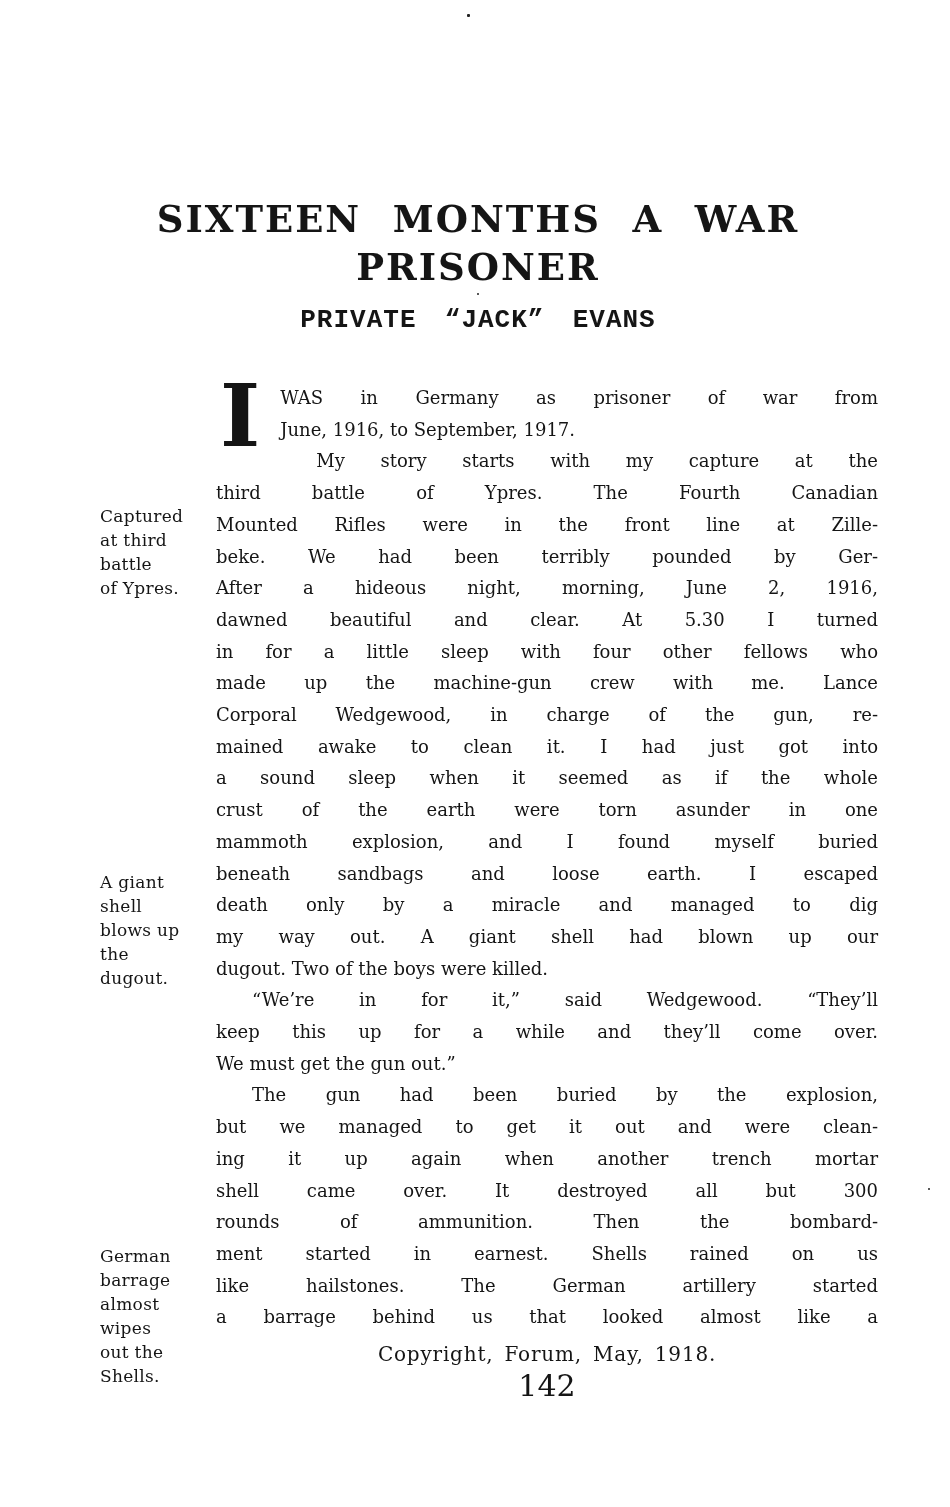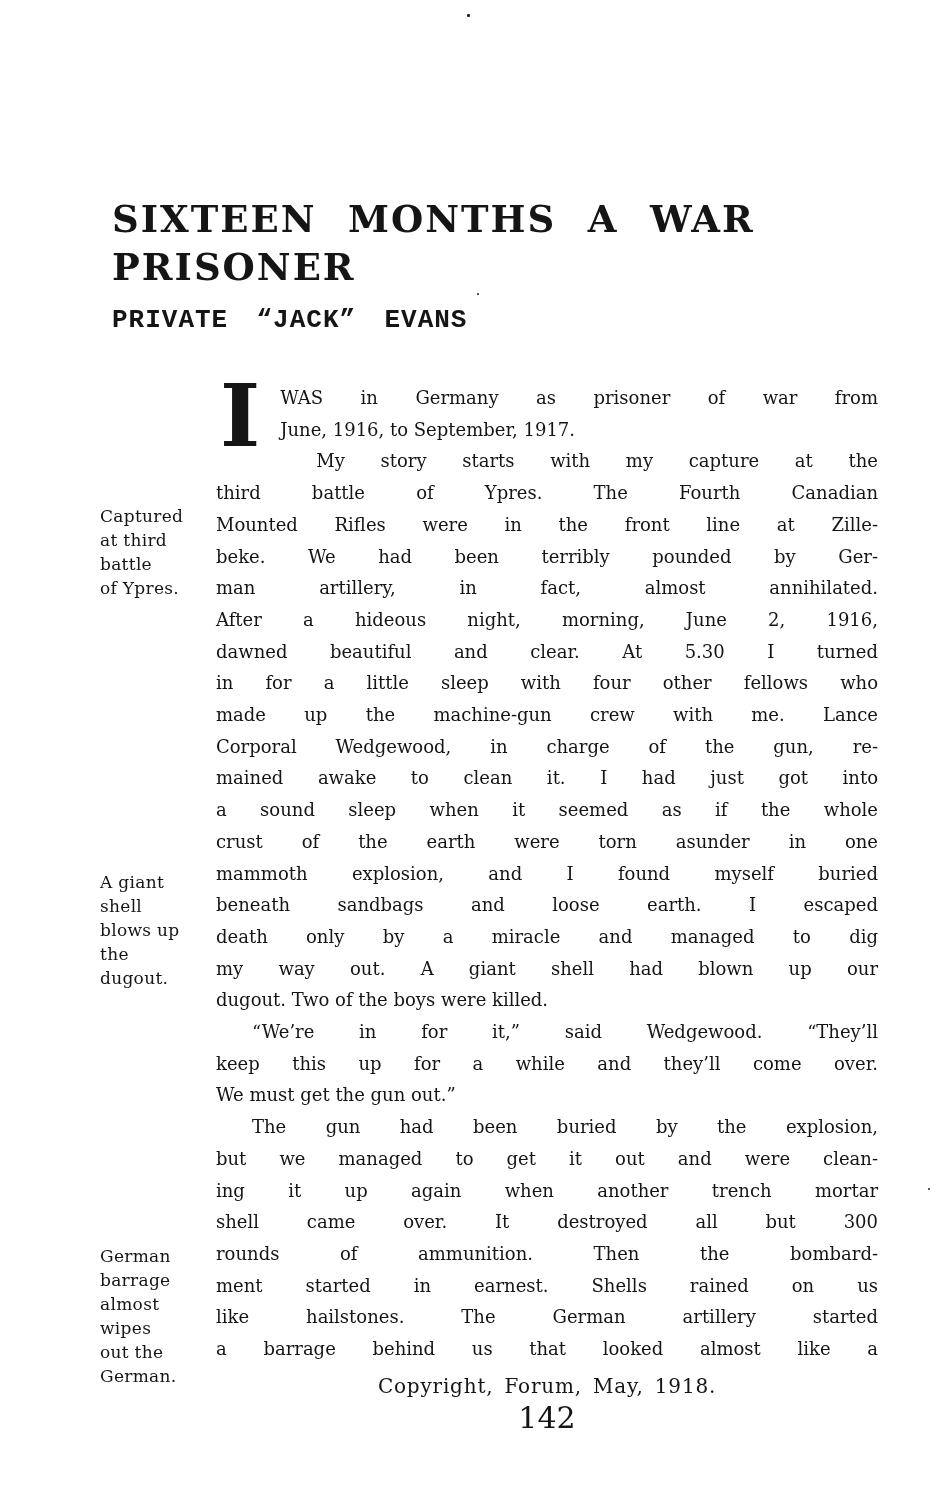--- a/index.html
+++ b/index.html
@@ -12,24 +12,24 @@
     width: 950px;
     height: 1507px;
     background: #ffffff;
     color: #151515;
     font-family: "DejaVu Serif", "Liberation Serif", serif;
     overflow: hidden;
   }
   
   .head {
     position: absolute;
-    left: 112px;
+    left: 89px;
     top: 195px;
     width: 778px;
-    text-align: left;
+    text-align: center;
   }
   .title-line {
     font-size: 37px;
     line-height: 48px;
     font-weight: bold;
     letter-spacing: 2px;
     word-spacing: 0.45em;
   }
   .byline {
     margin-top: 12px;
@@ -122,21 +122,20 @@
   <div class="paragraph">
         <span class="drop-cap">I</span>
         <div class="line">WAS in Germany as prisoner of war from</div>
         <div class="line endline">June, 1916, to September, 1917.</div>
       </div>
       <div class="paragraph">
         <div class="line indent">My story starts with my capture at the</div>
         <div class="line">third battle of Ypres. The Fourth Canadian</div>
         <div class="line">Mounted Rifles were in the front line at Zille-</div>
         <div class="line">beke. We had been terribly pounded by Ger-</div>
-        <div class="line">man artillery, in fact, almost annihilated.</div>
         <div class="line">After a hideous night, morning, June 2, 1916,</div>
         <div class="line">dawned beautiful and clear. At 5.30 I turned</div>
         <div class="line">in for a little sleep with four other fellows who</div>
         <div class="line">made up the machine-gun crew with me. Lance</div>
         <div class="line">Corporal Wedgewood, in charge of the gun, re-</div>
         <div class="line">mained awake to clean it. I had just got into</div>
         <div class="line">a sound sleep when it seemed as if the whole</div>
         <div class="line">crust of the earth were torn asunder in one</div>
         <div class="line">mammoth explosion, and I found myself buried</div>
         <div class="line">beneath sandbags and loose earth. I escaped</div>
@@ -177,21 +176,21 @@
         <div class="note-line">blows up</div>
         <div class="note-line">the</div>
         <div class="note-line">dugout.</div>
       </div>
       <div class="margin-note" style="top: 1244px;">
         <div class="note-line">German</div>
         <div class="note-line">barrage</div>
         <div class="note-line">almost</div>
         <div class="note-line">wipes</div>
         <div class="note-line">out the</div>
-        <div class="note-line">German.</div>
+        <div class="note-line">Shells.</div>
       </div>
     </div>
 
   <div class="artifact a1"></div>
   <div class="artifact a2"></div>
   <div class="artifact a3"></div>
 
 </div>
 
 </body></html>

